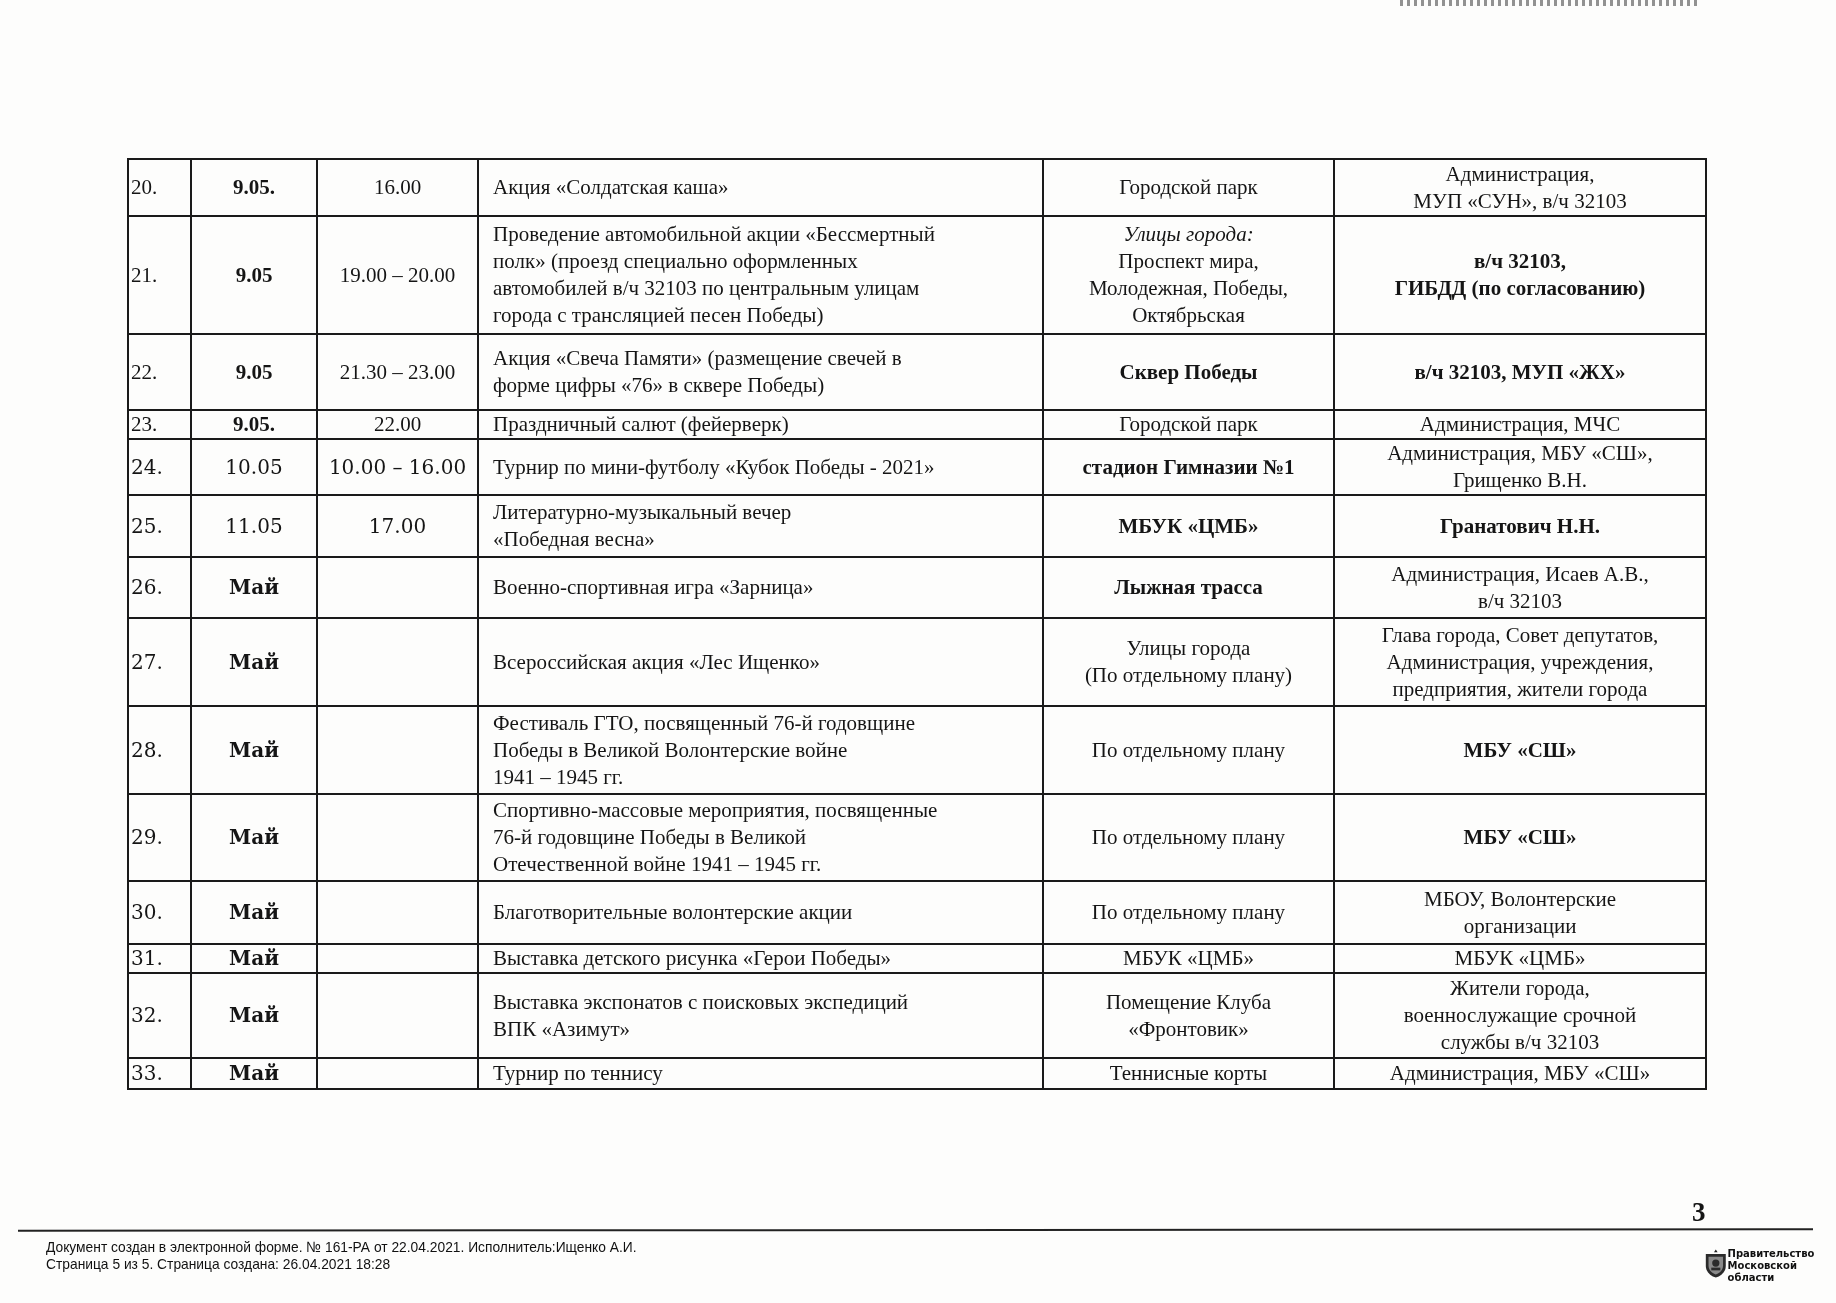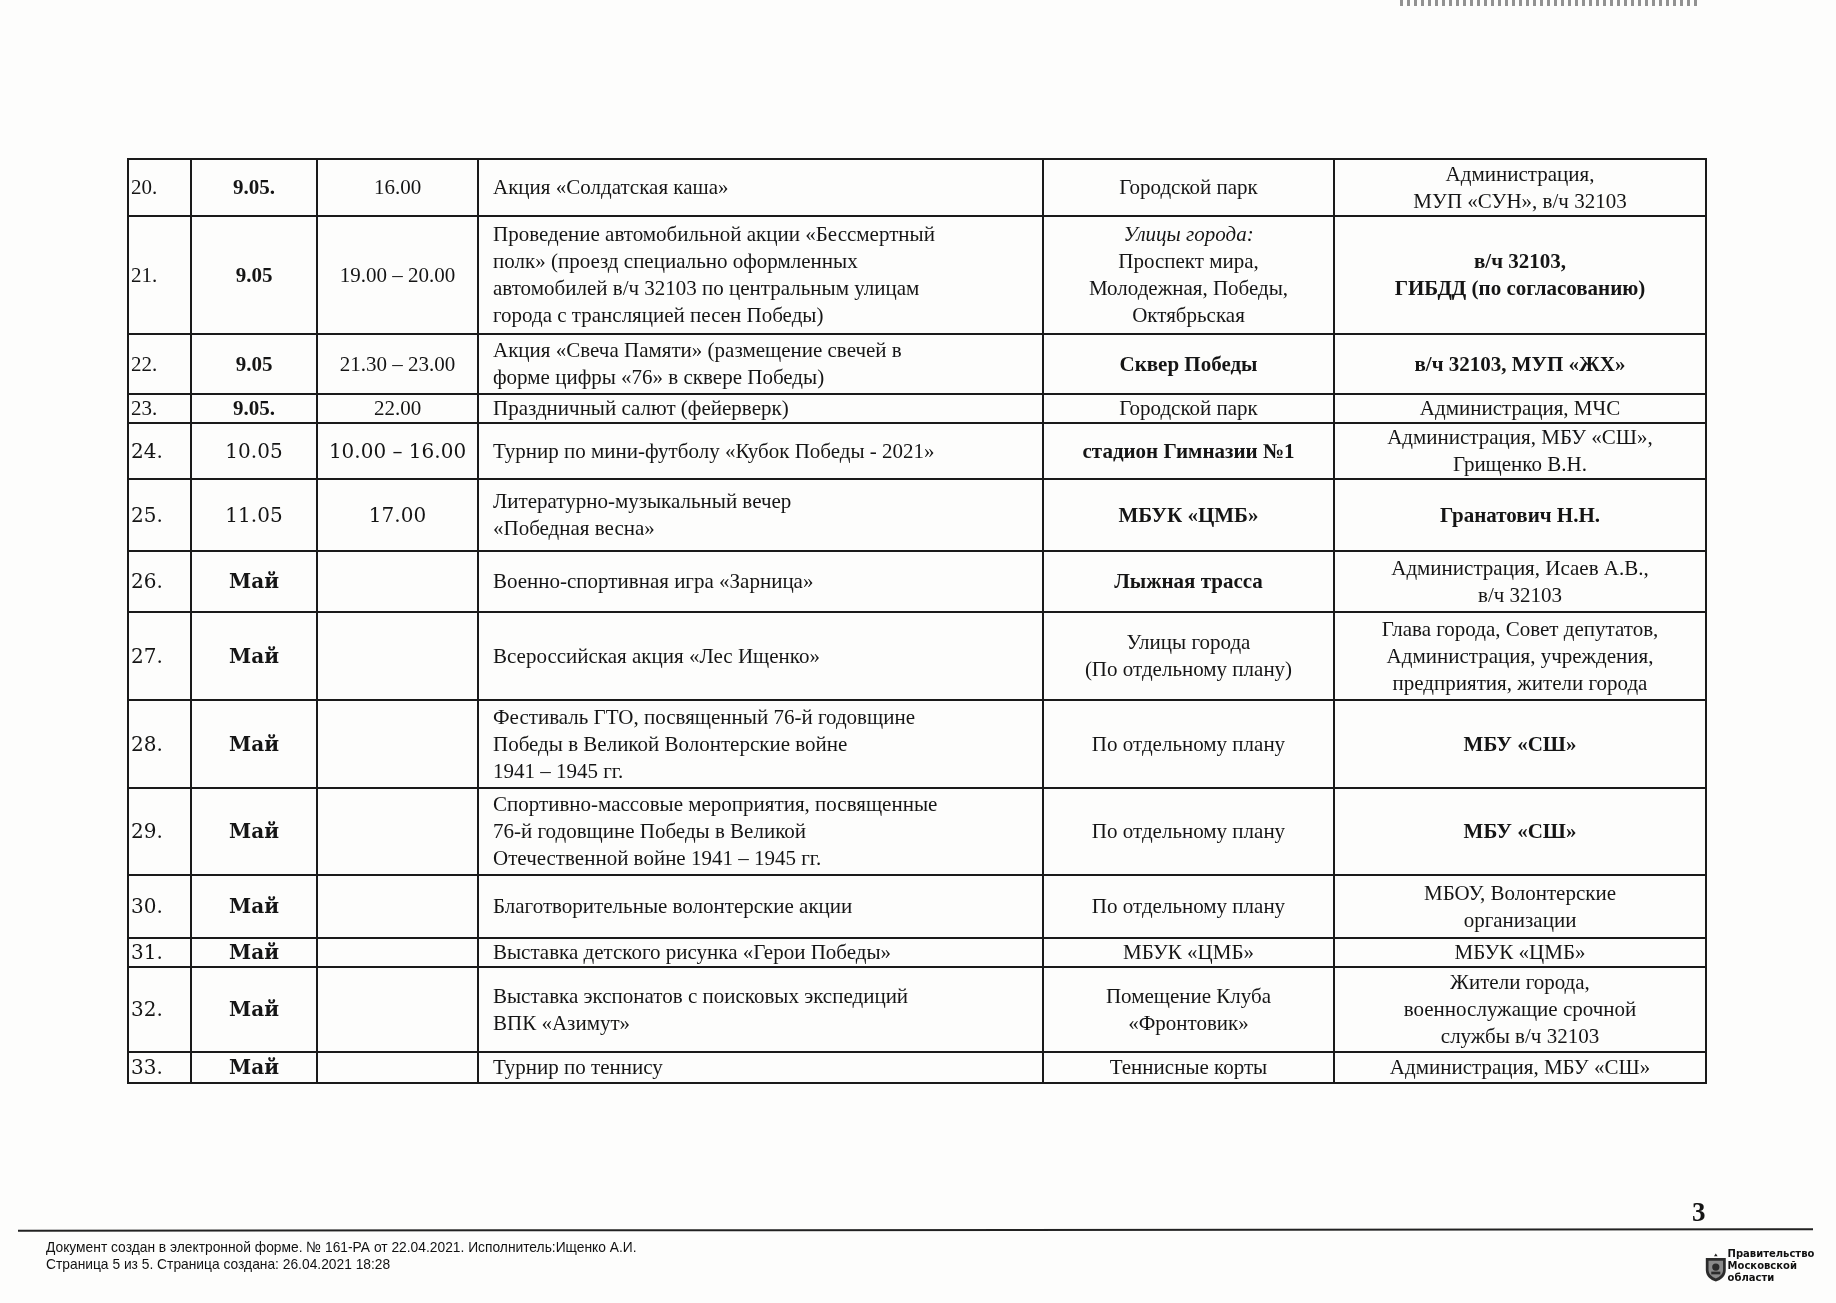--- a/index.html
+++ b/index.html
@@ -40,21 +40,21 @@
     position: absolute; left: 18px; top: 1229px; width: 1795px; height: 2px; background: #222;
     transform: rotate(-0.05deg);
   }
   .footer-text {
     position: absolute; left: 46px; top: 1238px;
     font-family: "Liberation Sans", "DejaVu Sans", sans-serif;
     font-size: 15px; line-height: 17px; color: #111;
     transform: scaleX(0.92); transform-origin: left top;
   }
   .gov-logo {
-    position: absolute; left: 1704px; top: 1248px; display: flex; align-items: flex-end; 
+    position: absolute; left: 1704px; top: 1248px; display: flex; align-items: flex-start; 
   }
   .emblem { width: 26px; height: 32px; }
   .gov-name {
     font-family: "DejaVu Sans", sans-serif; font-weight: bold; font-size: 10px; line-height: 12px;
     color: #111;
   }
 </style>
 </head>
 <body>
 
@@ -102,21 +102,21 @@
         <span class="line">Проспект мира,</span>
         <span class="line">Молодежная, Победы,</span>
         <span class="line">Октябрьская</span>
       </td>
       <td class="resp bold">
         <span class="line">в/ч 32103,</span>
         <span class="line">ГИБДД (по согласованию)</span>
       </td>
     </tr>
 
-    <tr style="height:60px">
+    <tr style="height:76px">
       <td class="num">22.</td>
       <td class="date bold">9.05</td>
       <td class="time">21.30 – 23.00</td>
       <td class="event">
         <span class="line">Акция «Свеча Памяти» (размещение свечей в</span>
         <span class="line">форме цифры «76» в сквере Победы)</span>
       </td>
       <td class="place bold">
           <span class="line">Сквер Победы</span>
         </td>
@@ -149,21 +149,21 @@
         </td>
       <td class="place bold">
           <span class="line">стадион Гимназии №1</span>
         </td>
       <td class="resp">
         <span class="line">Администрация, МБУ «СШ»,</span>
         <span class="line">Грищенко В.Н.</span>
       </td>
     </tr>
 
-    <tr class="alt-font" style="height:72px">
+    <tr class="alt-font" style="height:62px">
       <td class="num">25.</td>
       <td class="date">11.05</td>
       <td class="time">17.00</td>
       <td class="event">
         <span class="line">Литературно-музыкальный вечер</span>
         <span class="line">«Победная весна»</span>
       </td>
       <td class="place bold">
           <span class="line">МБУК «ЦМБ»</span>
         </td>

